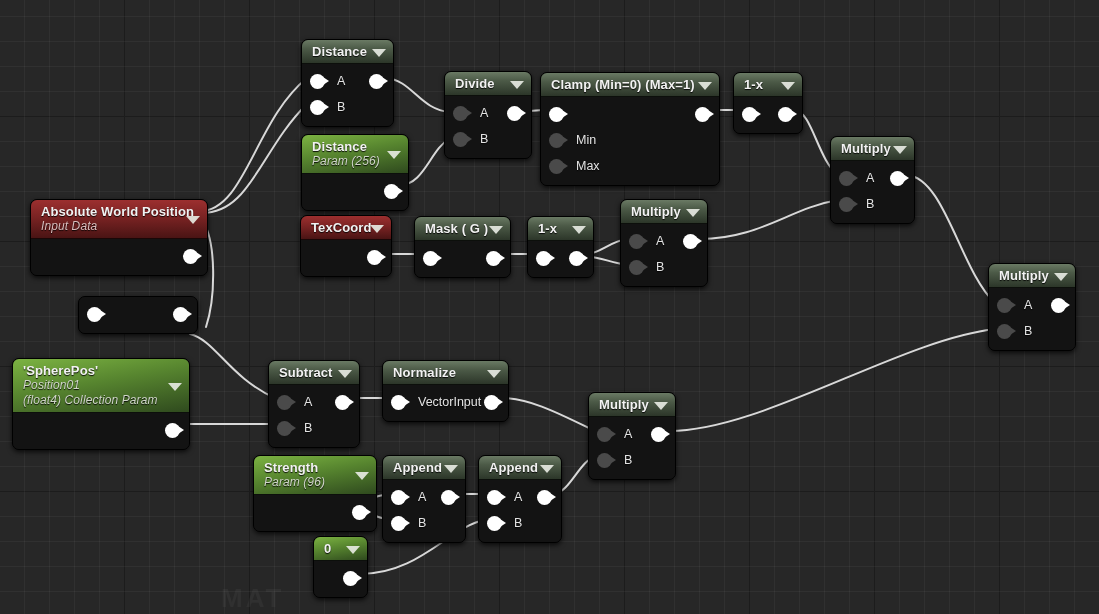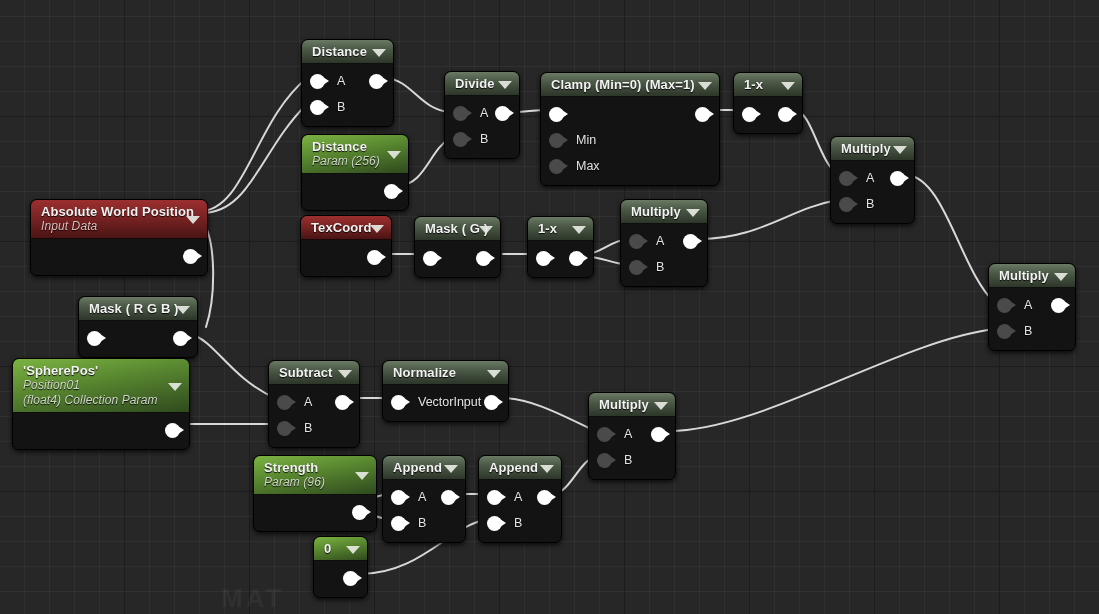--- a/index.html
+++ b/index.html
@@ -185,21 +185,20 @@
   <div id="node-layer">
       <div class="node" style="left: 30px; top: 199px; width: 178px;">
         <div class="node-header hdr-input"><span>Absolute World Position</span><span class="hdr-sub">Input Data</span><span class="caret"></span></div>
         <div class="node-body">
           <div class="prow">
             <span class="pin pin-out right-pin"></span>
           </div>
         </div>
       </div>
       <div class="node" style="left: 78px; top: 296px; width: 120px;">
-        <div class="node-header hdr-op"><span>Mask ( R G B )</span><span class="caret"></span></div>
         <div class="node-body">
           <div class="prow">
             <span class="pin pin-in"></span>
             <span class="pin pin-out right-pin"></span>
           </div>
         </div>
       </div>
       <div class="node" style="left: 12px; top: 358px; width: 178px;">
         <div class="node-header hdr-param"><span>'SpherePos'</span><span class="hdr-sub">Position01</span><span class="hdr-sub">(float4) Collection Param</span><span class="caret"></span></div>
         <div class="node-body">
@@ -223,21 +222,21 @@
         </div>
       </div>
       <div class="node" style="left: 301px; top: 134px; width: 108px;">
         <div class="node-header hdr-param"><span>Distance</span><span class="hdr-sub">Param (256)</span><span class="caret"></span></div>
         <div class="node-body">
           <div class="prow">
             <span class="pin pin-out right-pin"></span>
           </div>
         </div>
       </div>
-      <div class="node" style="left: 444px; top: 71px; width: 76px;">
+      <div class="node" style="left: 444px; top: 71px; width: 88px;">
         <div class="node-header hdr-op"><span>Divide</span><span class="caret"></span></div>
         <div class="node-body">
           <div class="prow">
             <span class="pin pin-in dim"></span>
             <span class="plabel">A</span>
             <span class="pin pin-out right-pin"></span>
           </div>
           <div class="prow">
             <span class="pin pin-in dim"></span>
             <span class="plabel">B</span>
@@ -271,21 +270,21 @@
         </div>
       </div>
       <div class="node" style="left: 300px; top: 215px; width: 92px;">
         <div class="node-header hdr-input"><span>TexCoord</span><span class="caret"></span></div>
         <div class="node-body">
           <div class="prow">
             <span class="pin pin-out right-pin"></span>
           </div>
         </div>
       </div>
-      <div class="node" style="left: 414px; top: 216px; width: 87px;">
+      <div class="node" style="left: 414px; top: 216px; width: 97px;">
         <div class="node-header hdr-op"><span>Mask ( G )</span><span class="caret"></span></div>
         <div class="node-body">
           <div class="prow">
             <span class="pin pin-in"></span>
             <span class="pin pin-out right-pin"></span>
           </div>
         </div>
       </div>
       <div class="node" style="left: 527px; top: 216px; width: 67px;">
         <div class="node-header hdr-op"><span>1-x</span><span class="caret"></span></div>

